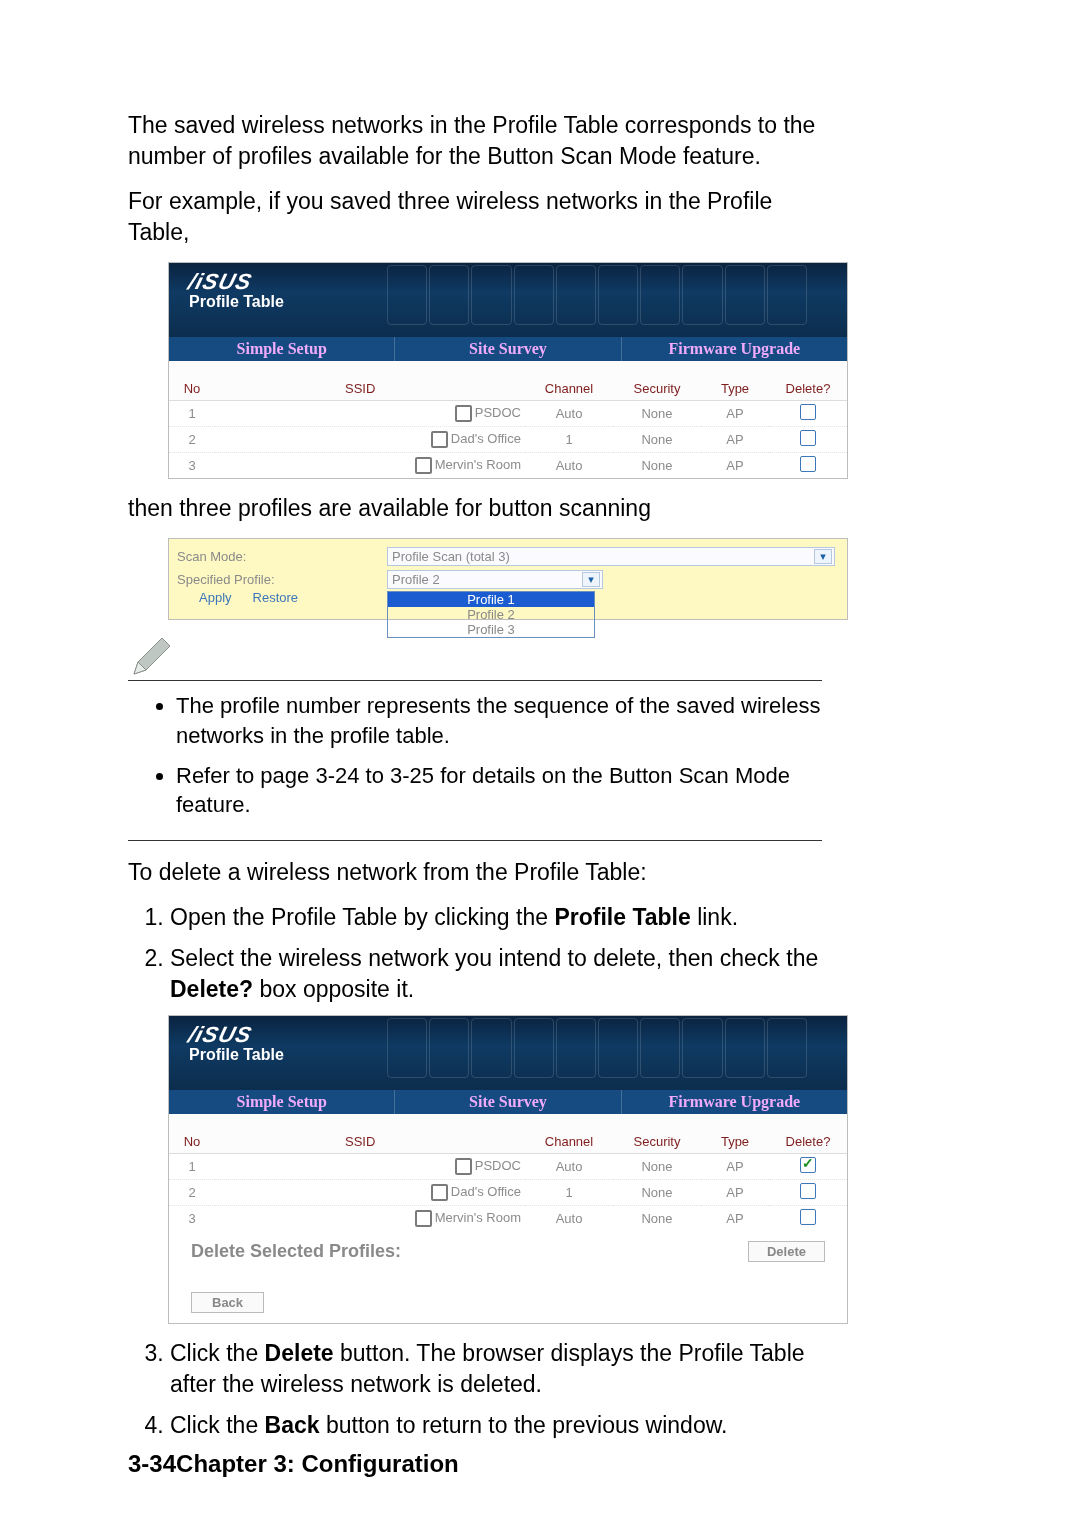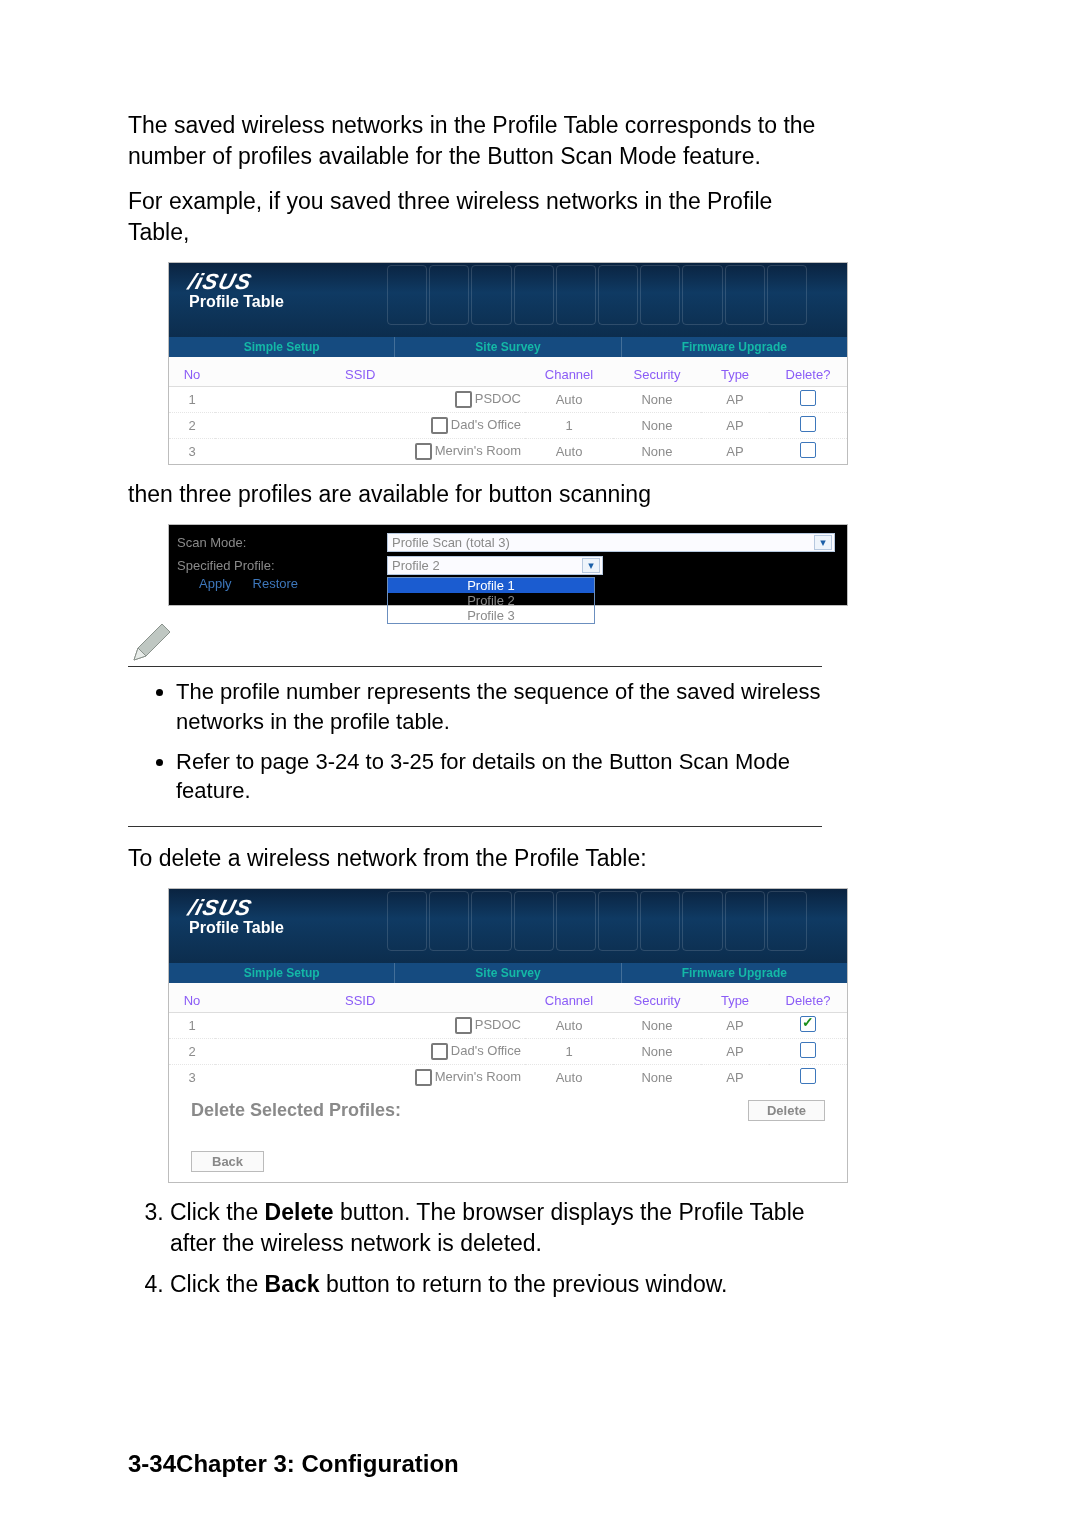--- a/index.html
+++ b/index.html
@@ -64,41 +64,42 @@
     opacity: 0.35;
   }
   .header-swirl span {
     flex: 1;
     border: 1px solid rgba(255,255,255,0.4);
     border-radius: 4px;
   }
   .tabs {
     display: flex;
     background: #154b80;
-    color: #14b8a6;
-    font-size: 12px;
-    font-weight: bold;
+    color: #f0abfc;
+    font-size: 16px;
+    font-weight: bold;
+    font-family: Liberation Serif, serif;
   }
   .tabs div {
     flex: 1;
     text-align: center;
     padding: 3px 0;
     border-right: 1px solid rgba(255,255,255,0.2);
   }
   .tabs div:last-child { border-right: none; }
   .ptable {
     width: 100%;
     border-collapse: collapse;
     font-size: 13px;
     color: #777;
   }
   .ptable th {
     font-weight: normal;
-    color: #8b5cf6;
-    padding: 10px 4px 4px 4px;
+    color: #7f1d1d;
+    padding: 20px 4px 4px 4px;
     border-bottom: 1px solid #ddd;
     background: #fcfcfc;
   }
   .ptable td {
     padding: 3px 4px;
     border-top: 1px dotted #e5e5e5;
     text-align: center;
     color: #8c8c8c;
     font-size: 13px;
   }
@@ -128,21 +129,21 @@
     content: "✓";
     position: absolute;
     left: 1px;
     top: -3px;
     color: #1a8f1a;
     font-size: 14px;
     font-weight: bold;
   }
   .shot2 {
     border: 1px solid #bdbdbd;
-    background: #000000;
+    background: #fef9c3;
     margin: 6px 0 8px 40px;
     width: 680px;
     box-sizing: border-box;
     padding: 6px 8px 6px 8px;
     color: #8a8a8a;
     font-size: 13px;
   }
   .shot2 .row {
     display: flex;
     align-items: center;
@@ -381,20 +382,28 @@
     <div class="note-body">
       <ul>
         <li>The profile number represents the sequence of the saved wireless networks in the profile table.</li>
         <li>Refer to page 3-24 to 3-25 for details on the Button Scan Mode feature.</li>
       </ul>
     </div>
   </div>
 
   <p class="body">To delete a wireless network from the Profile Table:</p>
 
+  <ol class="steps" start="1">
+    <li>
+      <span>Open the Profile Table by clicking the </span><b>Profile Table</b><span> link.</span>
+    </li>
+    <li>
+      <span>Select the wireless network you intend to delete, then check the </span><b>Delete?</b><span> box opposite it.</span>
+    </li>
+  </ol>
 
   <div class="shot">
     <div class="shot-header">
       <div class="asus-logo">
         <div class="asus-text">/iSUS</div>
         <div class="profile-title">Profile Table</div>
       </div>
       <div class="header-swirl">
           <span></span>
           <span></span>

